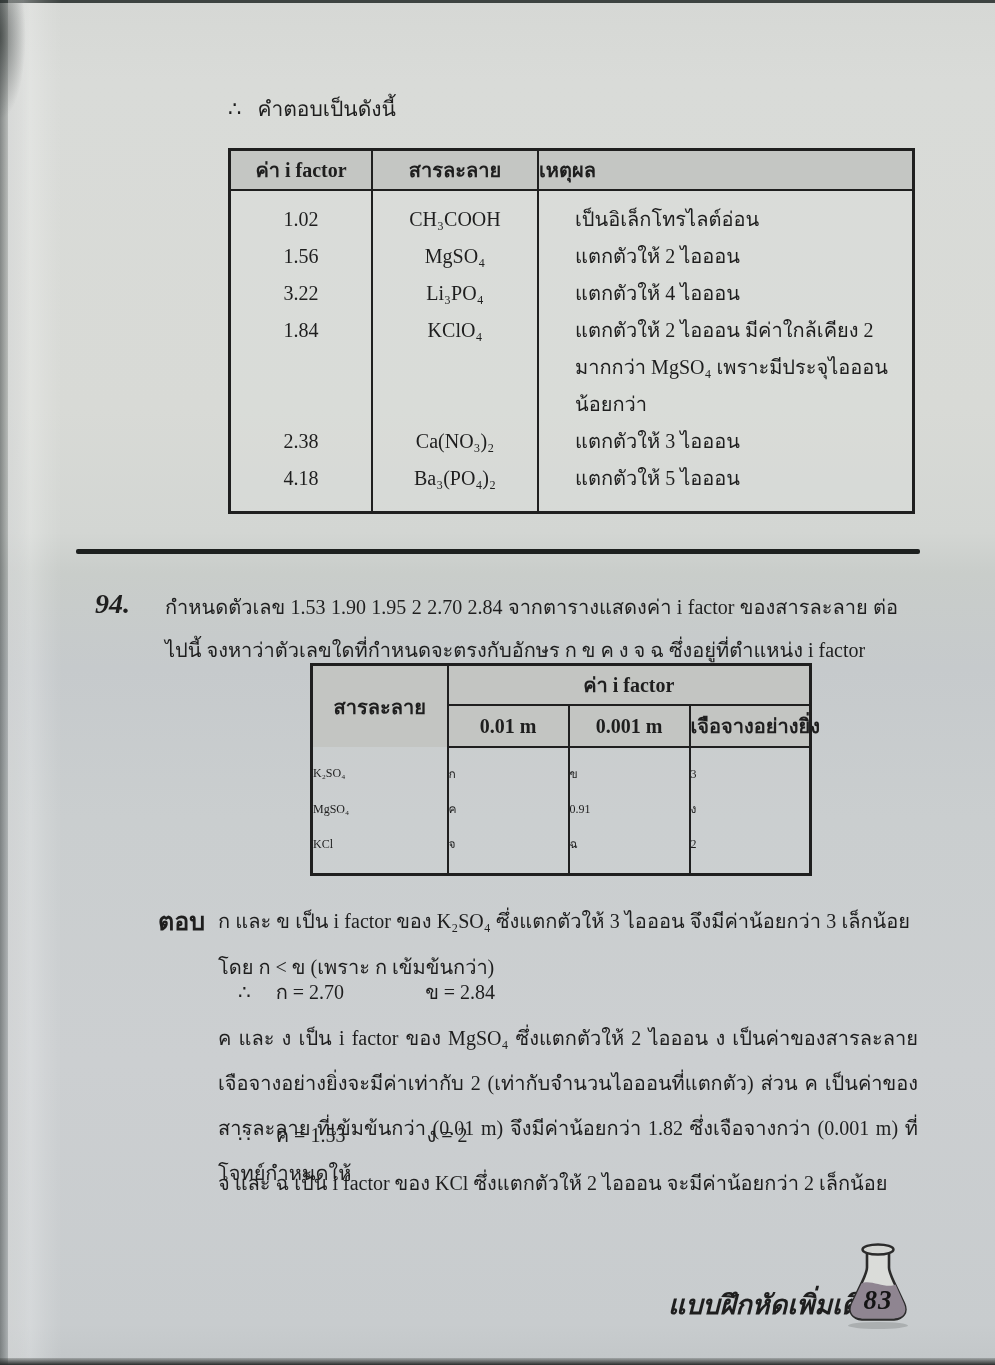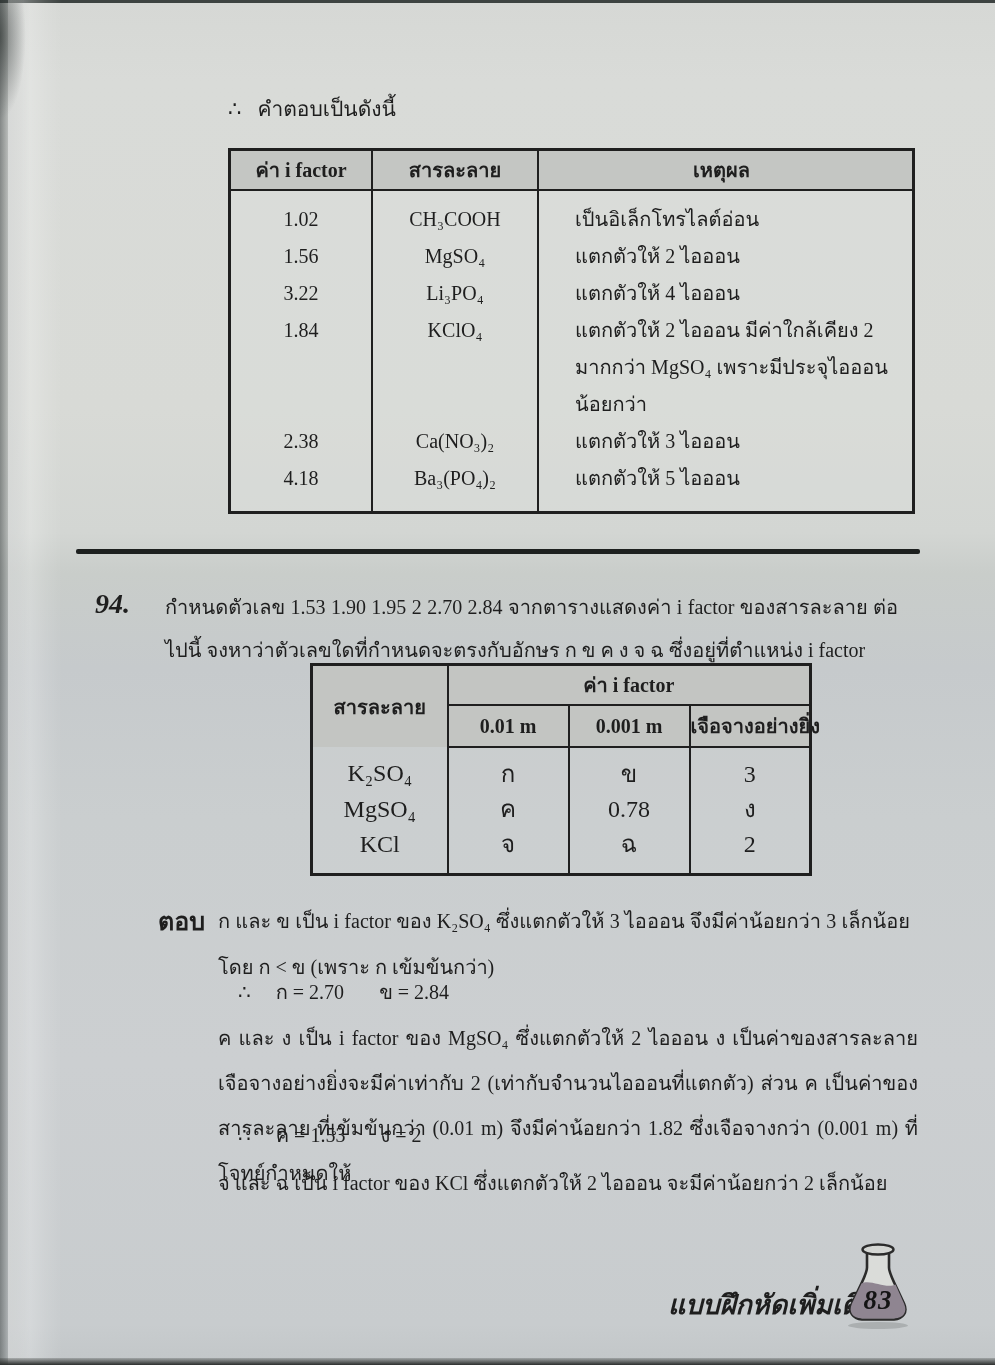--- a/index.html
+++ b/index.html
@@ -57,37 +57,37 @@
                font-size:20px; line-height:43px; text-align:justify; }
 
   
   .t2 { position:absolute; left:310px; top:663px; width:499px;
         border:3px solid #1f1f1f; table-layout:fixed; background:rgba(205,209,208,.35); }
   .t2 th { background:#c3c5c2; font-size:20px; font-weight:bold; text-align:center; padding:0; }
   .t2 .h-solution { width:136px; border-right:2px solid #1f1f1f; }
   .t2 .h-ifactor  { height:38px; border-bottom:2px solid #1f1f1f; }
   .t2 .h-sub      { height:40px; border-bottom:2.5px solid #1f1f1f; white-space:nowrap; }
   .t2 .h-sub + .h-sub { border-left:2px solid #1f1f1f; }
-  .t2 td { padding:0; font-size:24px; line-height:35px; text-align:center; vertical-align:top; }
+  .t2 td { padding:0; font-size:12px; line-height:35px; vertical-align:top; }
   .t2 td + td { border-left:2px solid #1f1f1f; }
   .t2 col.c1 { width:136px; } .t2 col.c2, .t2 col.c3, .t2 col.c4 { width:121px; }
   .t2 tbody tr:first-child td { padding-top:9px; }
   .t2 tbody tr:last-child  td { padding-bottom:11px;margin-top:36px; }
 
   
   .ans-label { position:absolute; left:158px; top:901px; font-size:25px; font-weight:bold; }
   .para { position:absolute; left:218px; font-size:20px; line-height:46px; text-align:justify; }
   .para1 { top:898px; width:692px; }
   .para2 { top:1016px; width:700px; line-height:45px; }
   .para3 { top:1160px; width:700px; }
   .eq { position:absolute; left:238px; font-size:20px; }
   .eq1 { top:976px; }
   .eq2 { top:1119px; }
   .eq .sym  { margin-right:20px; }
-  .eq .part { margin-right:30px; }
+  .eq .part { margin-right:76px; }
 
   
   .footer-label { position:absolute; left:668px; top:1283px; font-size:27px;
                   font-weight:bold; font-style:italic; }
   .flask { position:absolute; left:828px; top:1236px; width:100px; height:95px; }
   .flask svg { display:block; width:100%; height:100%; }
   .page-number { position:absolute; left:0; top:49px; width:100px; text-align:center;
                  font-size:27px; font-weight:bold; font-style:italic; color:#141414;
                  letter-spacing:1px; }
 </style>
@@ -103,21 +103,21 @@
 
   <div class="intro">
     <span class="sym">∴</span><span>คำตอบเป็นดังนี้</span>
   </div>
 
   <table class="t1">
     <thead>
       <tr>
         <th class="c-factor">ค่า i factor</th>
         <th class="c-solution">สารละลาย</th>
-        <th class="c-reason" style="text-align:center;padding-left:0;">เหตุผล</th>
+        <th class="c-reason" style="text-align:left;padding-left:0;">เหตุผล</th>
       </tr>
     </thead>
     <tbody>
       <tr>
         <td class="c-factor">1.02</td>
         <td class="c-solution">CH₃COOH</td>
         <td class="c-reason">เป็นอิเล็กโทรไลต์อ่อน</td>
       </tr>
       <tr>
         <td class="c-factor">1.56</td>
@@ -173,21 +173,21 @@
     <tbody>
       <tr>
         <td>K₂SO₄</td>
         <td>ก</td>
         <td>ข</td>
         <td>3</td>
       </tr>
       <tr>
         <td>MgSO₄</td>
         <td>ค</td>
-        <td>0.78</td>
+        <td>0.91</td>
         <td>ง</td>
       </tr>
       <tr>
         <td>KCl</td>
         <td>จ</td>
         <td>ฉ</td>
         <td>2</td>
       </tr>
     </tbody>
   </table>

